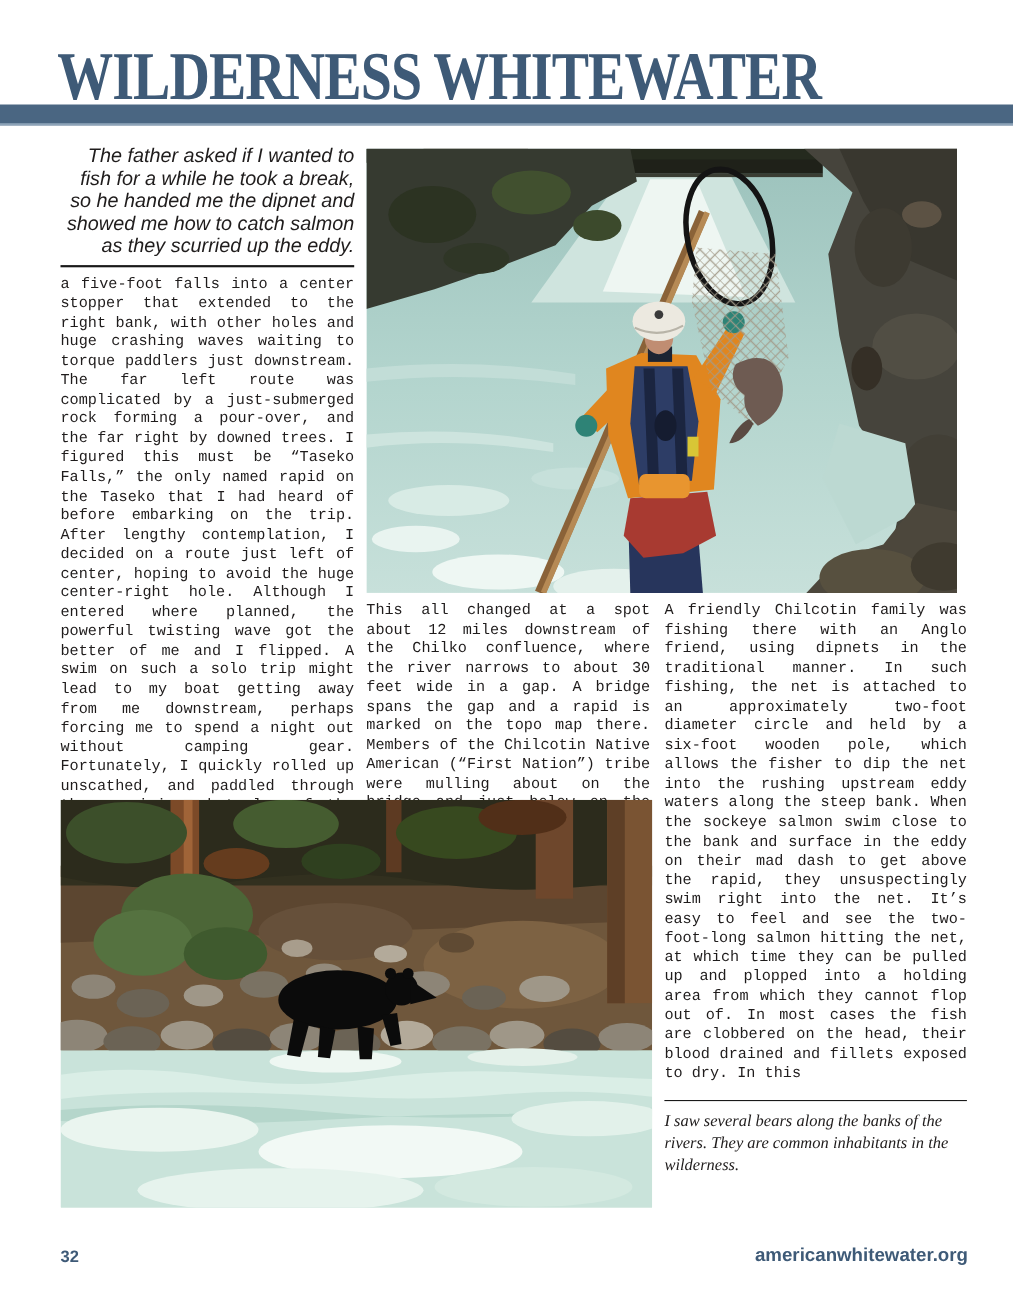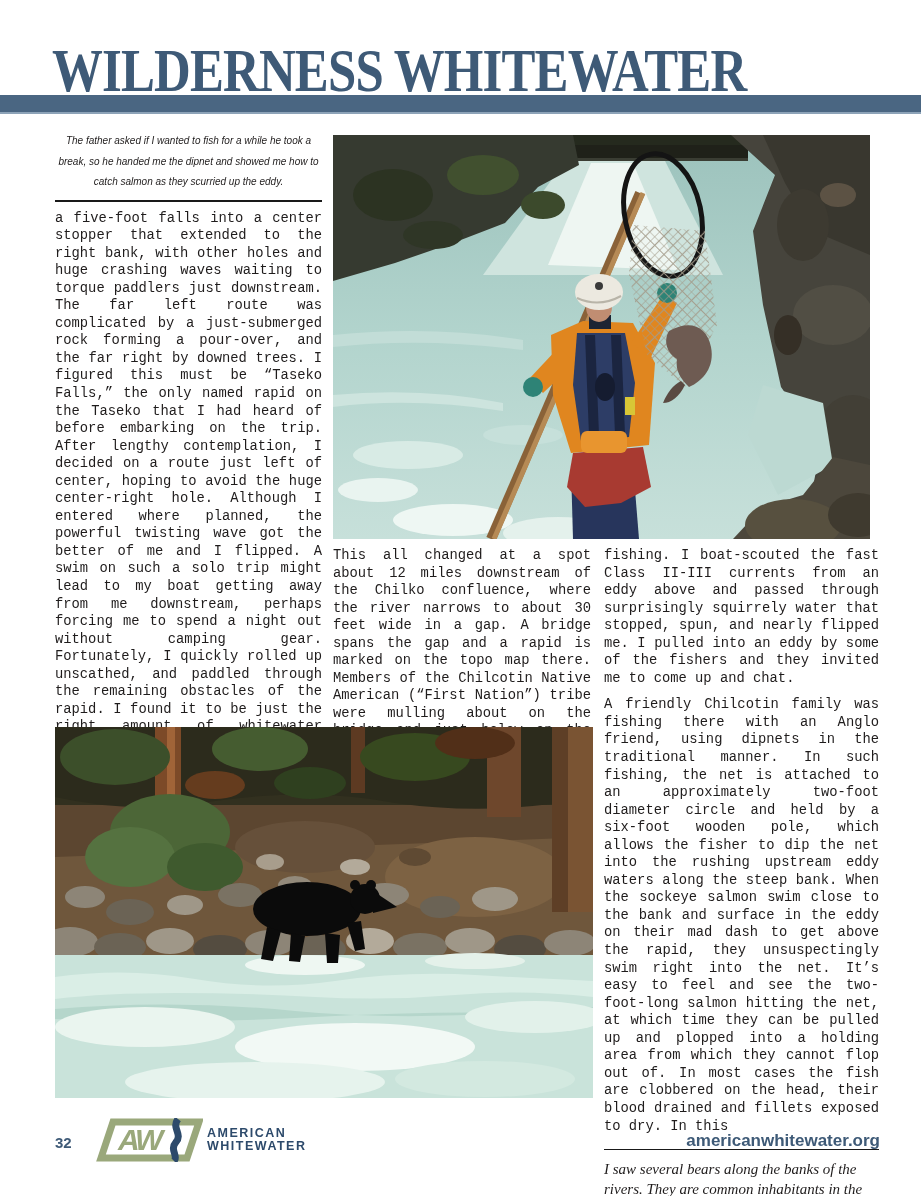--- a/index.html
+++ b/index.html
@@ -10,21 +10,21 @@
          font-family:"Liberation Serif",serif;font-weight:bold;font-size:62px;
          color:#3e5a77;white-space:nowrap;transform:scaleX(0.82);transform-origin:left bottom;
          letter-spacing:-1px;z-index:2;}
   .title-bar{position:absolute;left:0;top:95px;width:921px;height:17px;background:#4a6682;
              border-bottom:2px solid #8da3b8;z-index:1;}
   
   .col{position:absolute;text-align:justify;}
   .col-left{left:55px;top:131px;width:267px;}
   .col-mid{left:333px;top:547px;width:258px;}
   .col-right{left:604px;top:547px;width:275px;}
-  .intro{font-style:italic;font-size:10px;line-height:20.5px;text-align:center;}
+  .intro{font-style:italic;font-size:18px;line-height:20.5px;text-align:right;}
   .rule{border:none;border-top:2.2px solid #191919;margin:7px 0 8px 0;}
   .rule-thin{border:none;border-top:1.8px solid #191919;margin:14px 0 9px 0;}
   .para{font-size:13.8px;line-height:17.55px;margin:0 0 9px 0;font-family:Liberation Mono, monospace;}
   .caption-italic{font-style:italic;font-size:15px;line-height:20px;text-align:left;margin:0;font-family:Liberation Serif, serif;}
   .caption-credit{font-weight:bold;font-size:15px;line-height:20px;text-align:left;margin:0;}
   
   .photo{position:absolute;overflow:hidden;}
   .photo-dipnet{left:333px;top:135px;width:537px;height:404px;}
   .photo-bear{left:55px;top:727px;width:538px;height:371px;}
   .photo svg{display:block;width:100%;height:100%;}
@@ -119,21 +119,20 @@
       <path d="M336 196 C358 184 374 192 378 212 C382 232 370 246 356 252 C348 244 342 236 344 224 C334 218 330 206 336 196 Z" fill="#6e5b52"></path>
       <path d="M352 250 C346 262 338 268 330 268 C334 258 340 250 348 246 Z" fill="#5a4a42"></path>
     </svg>
   </div>
 
   <div class="col col-mid">
     <p class="para">This all changed at a spot about 12 miles downstream of the Chilko confluence, where the river narrows to about 30 feet wide in a gap. A bridge spans the gap and a rapid is marked on the topo map there. Members of the Chilcotin Native American (“First Nation”) tribe were mulling about on the bridge and just below on the banks</p>
   </div>
 
   <div class="col col-right">
-    <p class="para">fishing. I boat-scouted the fast Class II-III currents from an eddy above and passed through surprisingly squirrely water that stopped, spun, and nearly flipped me. I pulled into an eddy by some of the fishers and they invited me to come up and chat.</p>
     <p class="para">A friendly Chilcotin family was fishing there with an Anglo friend, using dipnets in the traditional manner. In such fishing, the net is attached to an approximately two-foot diameter circle and held by a six-foot wooden pole, which allows the fisher to dip the net into the rushing upstream eddy waters along the steep bank. When the sockeye salmon swim close to the bank and surface in the eddy on their mad dash to get above the rapid, they unsuspectingly swim right into the net. It’s easy to feel and see the two-foot-long salmon hitting the net, at which time they can be pulled up and plopped into a holding area from which they cannot flop out of. In most cases the fish are clobbered on the head, their blood drained and fillets exposed to dry. In this</p>
     <hr class="rule-thin">
     <p class="caption-italic">I saw several bears along the banks of the rivers. They are common inhabitants in the wilderness.</p>
   </div>
 
   <div class="photo photo-bear">
     <svg viewBox="0 0 538 371" preserveAspectRatio="none">
       <rect width="538" height="371" fill="#c3ded5"></rect>
       <rect x="0" y="60" width="538" height="168" fill="#6f573c"></rect>
       <path d="M0 60 L538 60 L538 110 L0 130 Z" fill="#5c4630"></path>
@@ -200,26 +199,15 @@
         <circle cx="316" cy="158" r="5"></circle>
         <path d="M212 200 l-6 32 l12 2 l8 -30 Z"></path>
         <path d="M236 206 l-2 28 l11 1 l5 -26 Z"></path>
         <path d="M270 206 l2 30 l11 0 l2 -28 Z"></path>
         <path d="M292 196 l8 28 l10 -2 l-4 -28 Z"></path>
       </g>
     </svg>
   </div>
 
   <div class="page-num">32</div>
-  <div class="logo-wrap">
-    <svg width="118" height="44" viewBox="0 0 118 44">
-      <path d="M16 40 L28 4 L114 4 L102 40 Z" fill="#ffffff" stroke="#9aa87b" stroke-width="7"></path>
-      <text x="33" y="32" font-family="Liberation Sans, sans-serif" font-size="30" font-weight="bold" font-style="italic" fill="#9aa87b" letter-spacing="-3">AW</text>
-      <path d="M93 1 C86 10 98 16 91 24 C84 32 94 38 89 43" fill="none" stroke="#2d4a6b" stroke-width="7"></path>
-    </svg>
-    <div class="logo-text">
-      <span>AMERICAN</span>
-      <span>WHITEWATER</span>
-    </div>
-  </div>
   <div class="footer-url">americanwhitewater.org</div>
 
 </div>
 
 </body></html>

